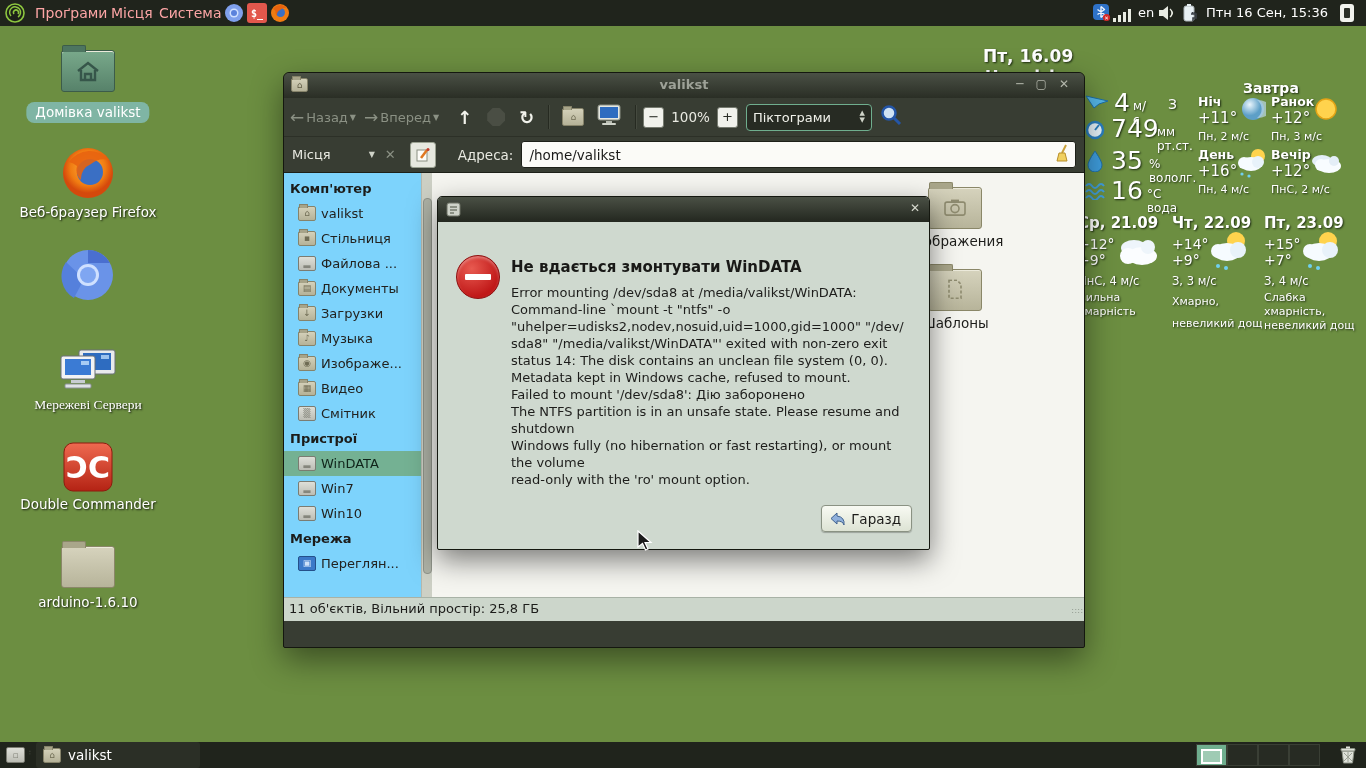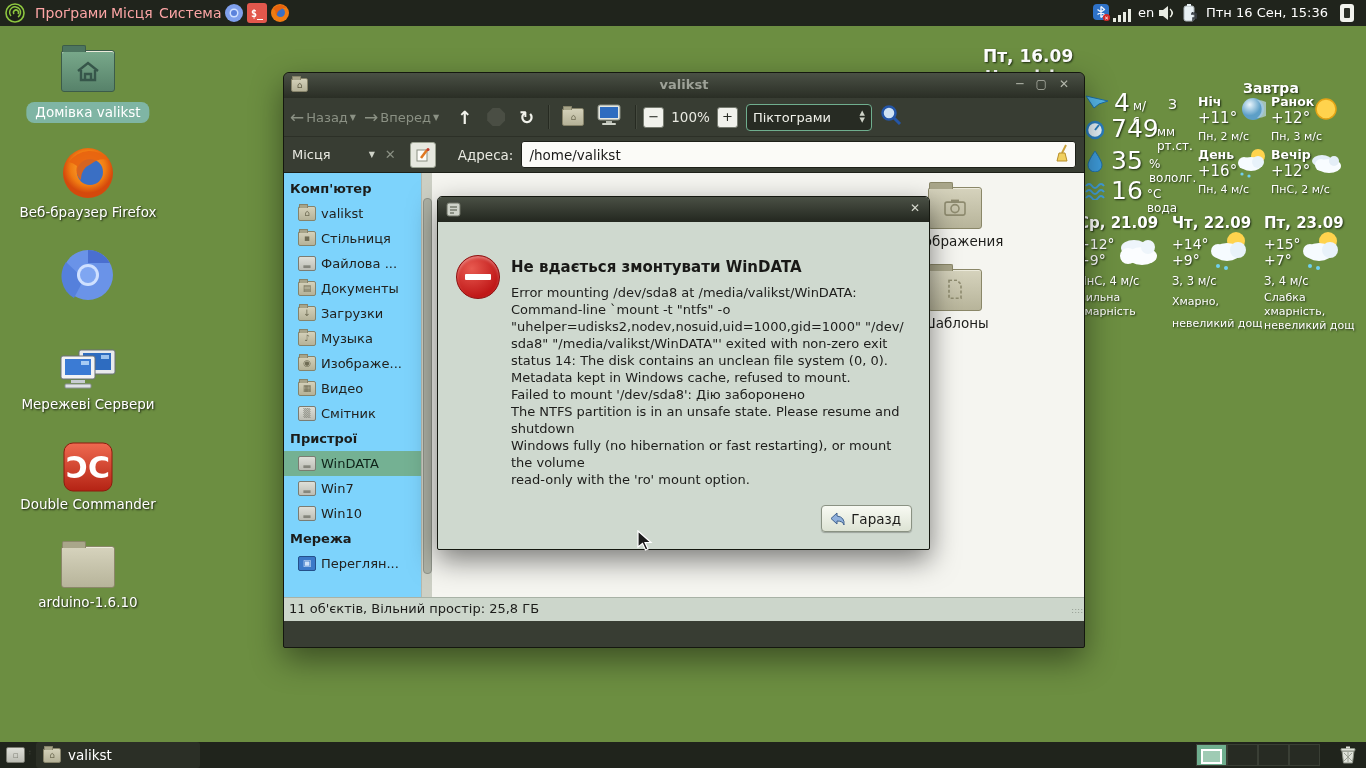--- a/index.html
+++ b/index.html
@@ -294,21 +294,21 @@
       <svg width="54" height="54">
           <circle cx="27" cy="27" r="25" fill="#6a93e8"></circle>
           <path d="M27 2 a25 25 0 0 1 22 13 l-22 0 Z" fill="#4a6fd0"></path>
           <path d="M5 14 a25 25 0 0 0 8 36 l10 -19 Z" fill="#5580dc"></path>
           <circle cx="27" cy="27" r="11" fill="#cfe0ff"></circle>
           <circle cx="27" cy="27" r="8" fill="#7fa6f2"></circle>
         </svg>
     </div>
   </div>
 
-  <div class="abs" style="left:13px;top:348px;width:150px;text-align:center;">
+  <div class="abs" style="left:13px;top:348px;width:150px;text-align:center;font-family:Liberation Serif, serif;">
     <div style="display:inline-block;">
       <svg width="62" height="44">
         <rect x="22" y="2" width="36" height="24" rx="2" fill="#e8eaec" stroke="#6a7076"></rect>
           <rect x="26" y="5" width="28" height="17" fill="#2e6cc0"></rect>
           <rect x="44" y="7" width="8" height="4" fill="#9cc2ee"></rect>
         <rect x="4" y="8" width="34" height="23" rx="2" fill="#f2f3f4" stroke="#6a7076"></rect>
           <rect x="8" y="11" width="26" height="16" fill="#3b7bd4"></rect>
           <rect x="24" y="13" width="8" height="4" fill="#a8ccf4"></rect>
         <rect x="14" y="32" width="14" height="3" fill="#c8cdd2"></rect>
           <rect x="8" y="36" width="26" height="4" rx="1" fill="#dfe2e5" stroke="#8a9096"></rect>

